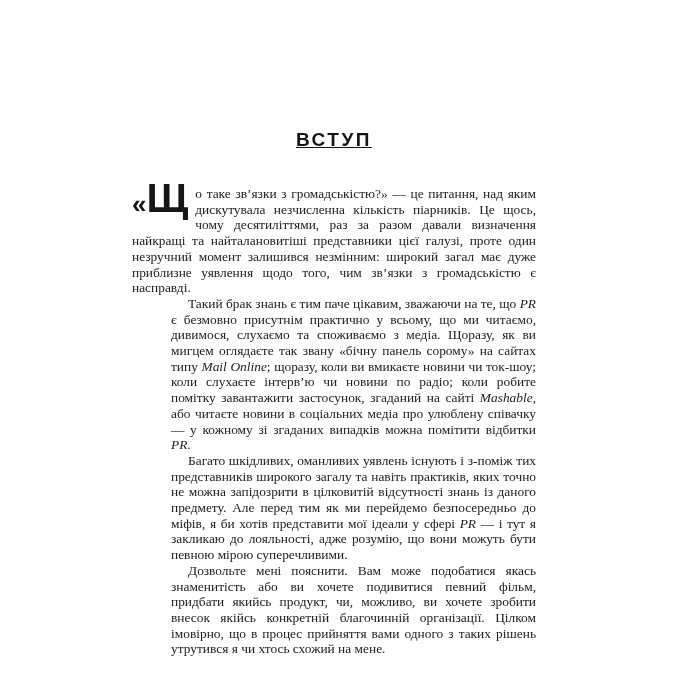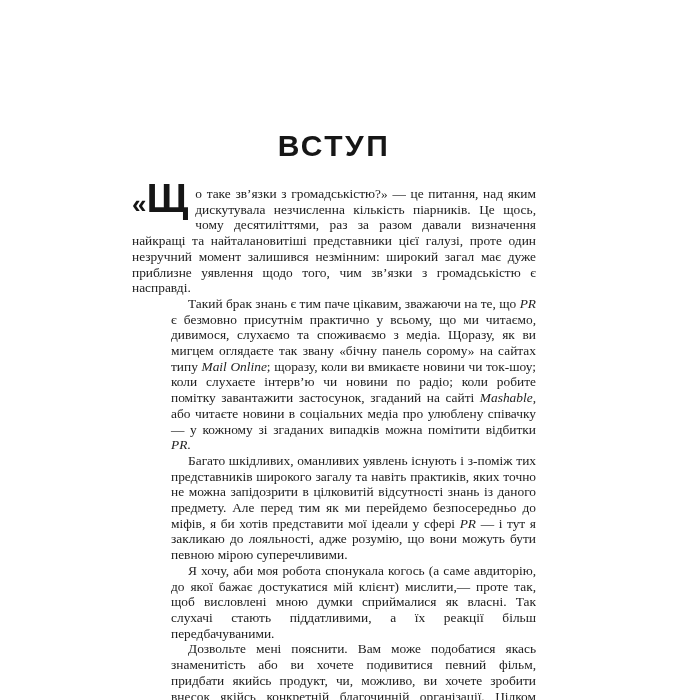--- a/index.html
+++ b/index.html
@@ -15,23 +15,24 @@
   }
   .chapter-title {
     position: absolute;
     left: 132px;
     top: 129px;
     width: 404px;
     margin: 0;
     text-align: center;
     font-family: "Liberation Sans", sans-serif;
     font-weight: 700;
-    font-size: 30px;
+    font-size: 19px;
     letter-spacing: 2.5px;
     color: #161616;
+    text-decoration: underline;
   }
   .body-text {
     position: absolute;
     left: 132px;
     top: 186px;
     width: 404px;
     font-size: 13.4px;
     line-height: 15.7px;
     text-align: justify;
     text-justify: inter-word;
@@ -67,16 +68,15 @@
 </style>
 </head>
 <body>
 
 <div class="page">
   <h1 class="chapter-title">ВСТУП</h1>
   <div class="body-text">
       <p class="para"><span class="dropcap"><span class="dc-q">«</span><span class="dc-l">Щ</span></span><span>о таке зв’язки з громадськістю?» — це питання, над яким дискутувала незчисленна кількість піарників. Це щось, чому десятиліттями, раз за разом давали визначення найкращі та найталановитіші представники цієї галузі, проте один незручний момент залишився незмінним: широкий загал має дуже приблизне уявлення щодо того, чим зв’язки з громадськістю є насправді.</span></p>
       <p class="para indent"><span>Такий брак знань є тим паче цікавим, зважаючи на те, що </span><span class="it">PR</span><span> є безмовно присутнім практично у всьому, що ми читаємо, дивимося, слухаємо та споживаємо з медіа. Щоразу, як ви мигцем оглядаєте так звану «бічну панель сорому» на сайтах типу </span><span class="it">Mail Online</span><span>; щоразу, коли ви вмикаєте новини чи ток-шоу; коли слухаєте інтерв’ю чи новини по радіо; коли робите помітку завантажити застосунок, згаданий на сайті </span><span class="it">Mashable</span><span>, або читаєте новини в соціальних медіа про улюблену співачку — у кожному зі згаданих випадків можна помітити відбитки </span><span class="it">PR</span><span>.</span></p>
       <p class="para indent"><span>Багато шкідливих, оманливих уявлень існують і з-поміж тих представників широкого загалу та навіть практиків, яких точно не можна запідозрити в цілковитій відсутності знань із даного предмету. Але перед тим як ми перейдемо безпосередньо до міфів, я би хотів представити мої ідеали у сфері </span><span class="it">PR</span><span> — і тут я закликаю до лояльності, адже розумію, що вони можуть бути певною мірою суперечливими.</span></p>
-      <p class="para indent"><span>Я хочу, аби моя робота спонукала когось (а саме авдиторію, до якої бажає достукатися мій клієнт) мислити,— проте так, щоб висловлені мною думки сприймалися як власні. Так слухачі стають піддатливими, а їх реакції більш передбачуваними.</span></p>
       <p class="para indent"><span>Дозвольте мені пояснити. Вам може подобатися якась знаменитість або ви хочете подивитися певний фільм, придбати якийсь продукт, чи, можливо, ви хочете зробити внесок якійсь конкретній благочинній організації. Цілком імовірно, що в процес прийняття вами одного з таких рішень утрутився я чи хтось схожий на мене.</span></p>
     </div>
 </div>
 
 </body></html>

